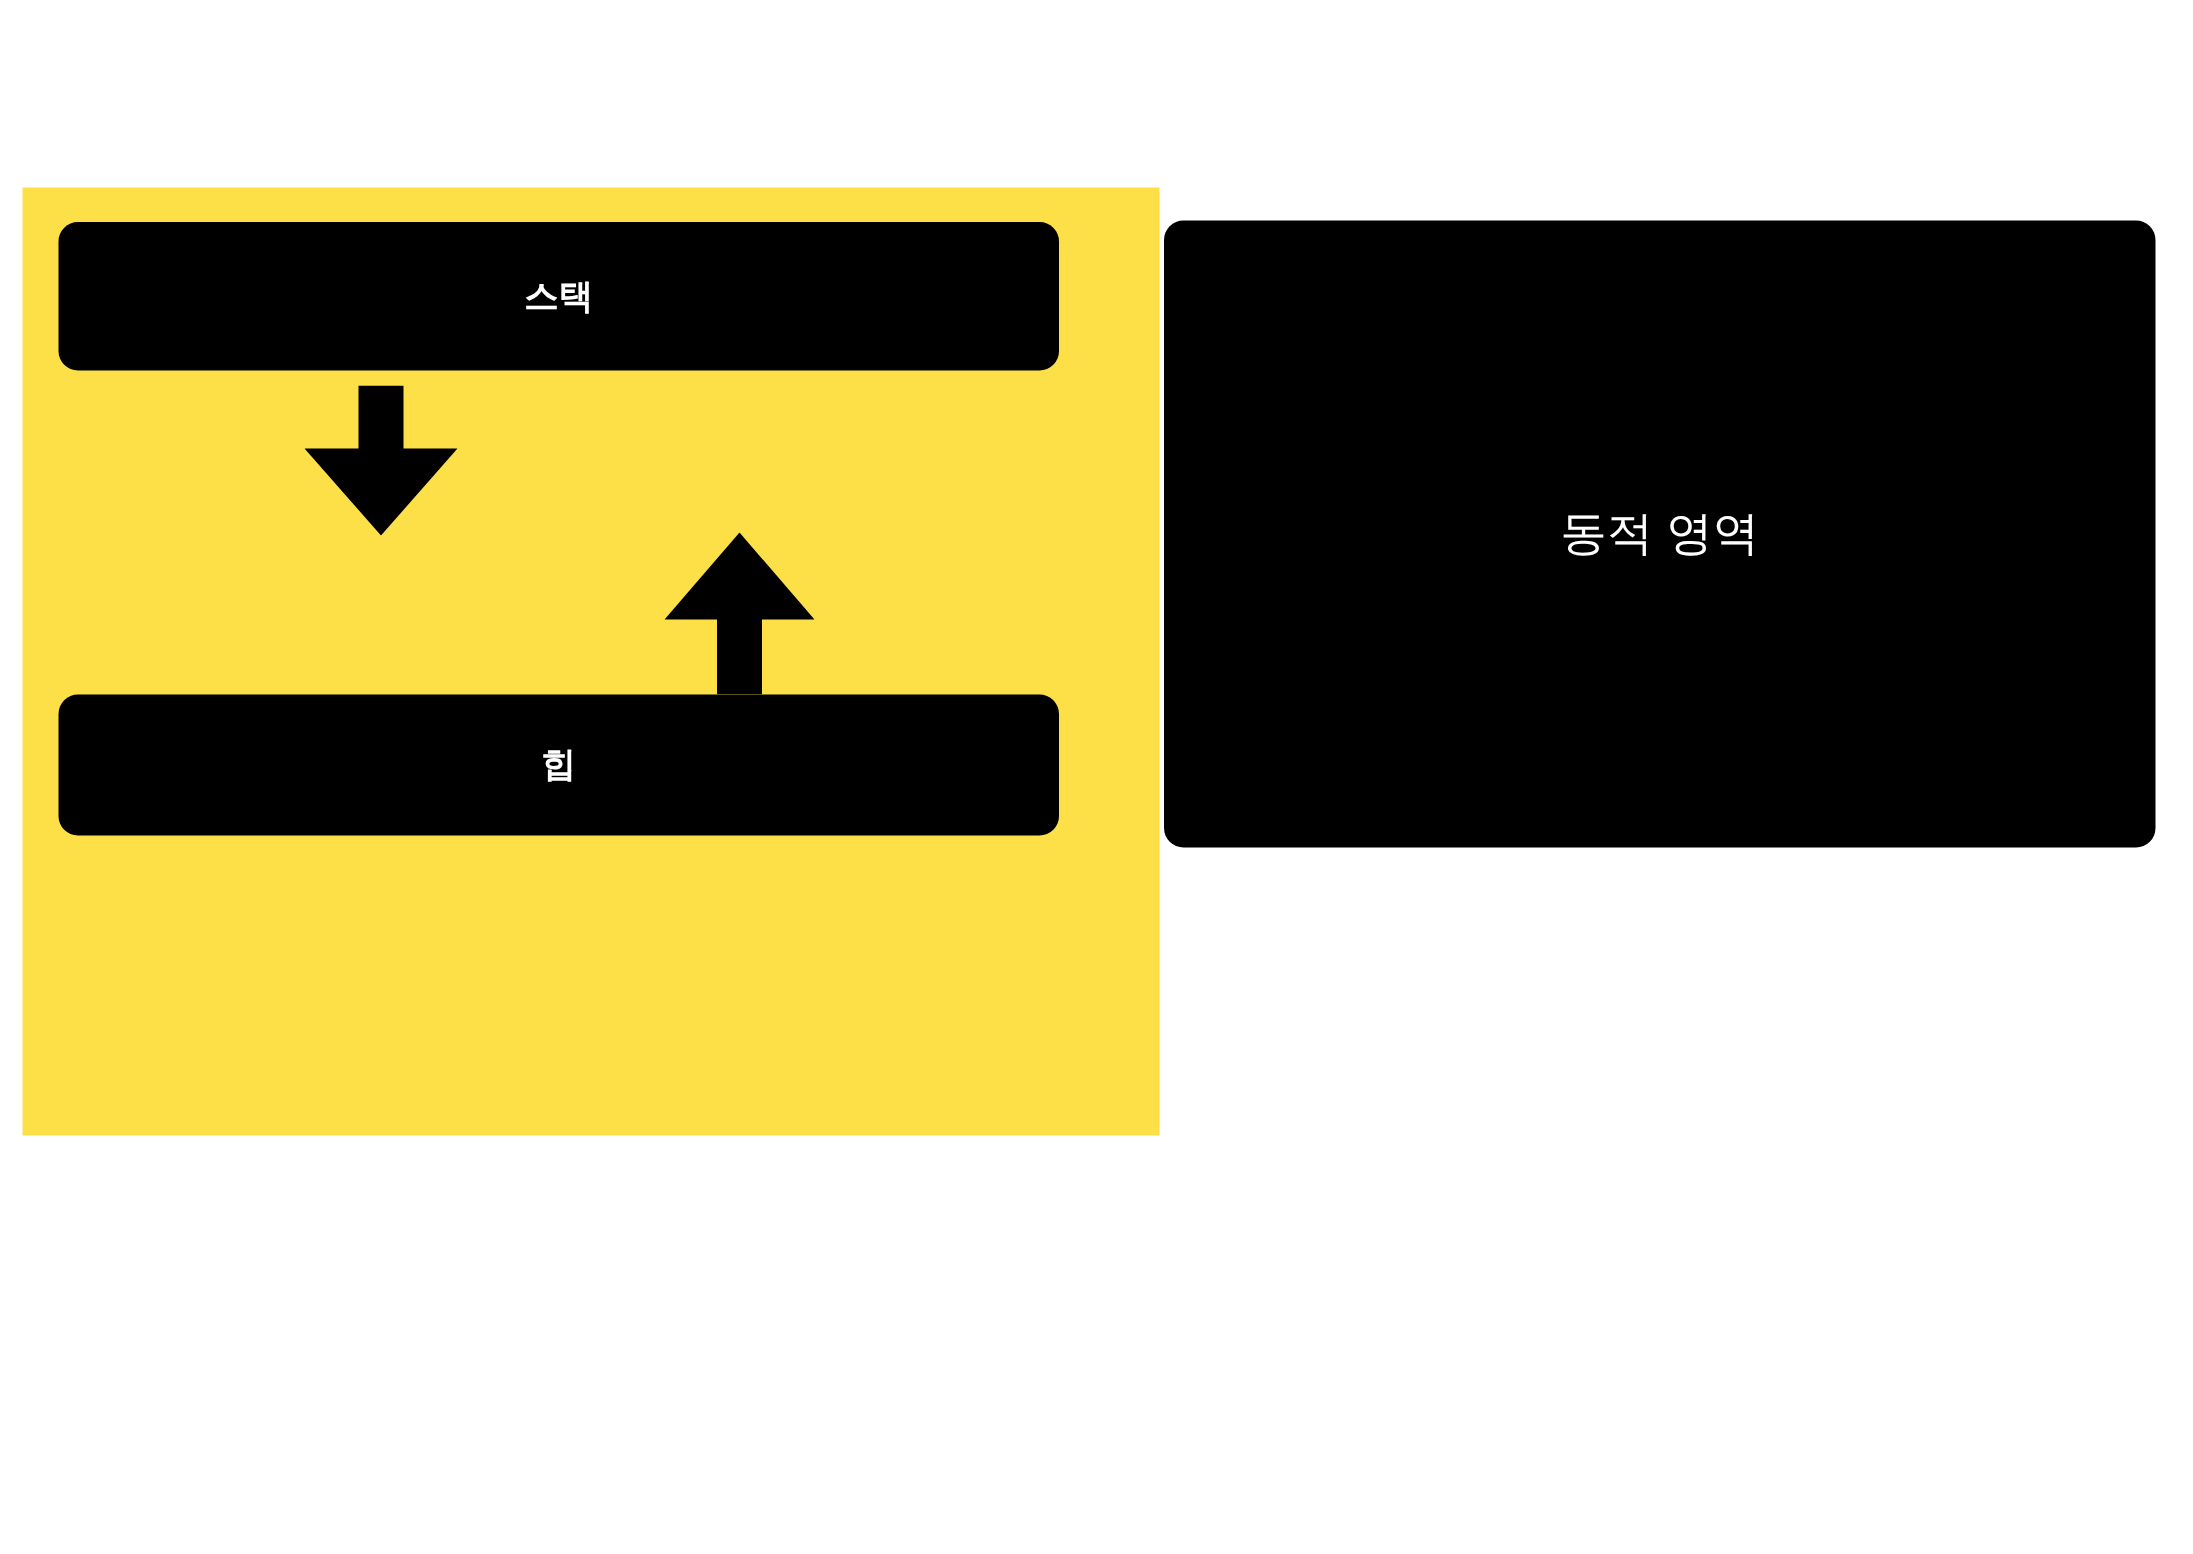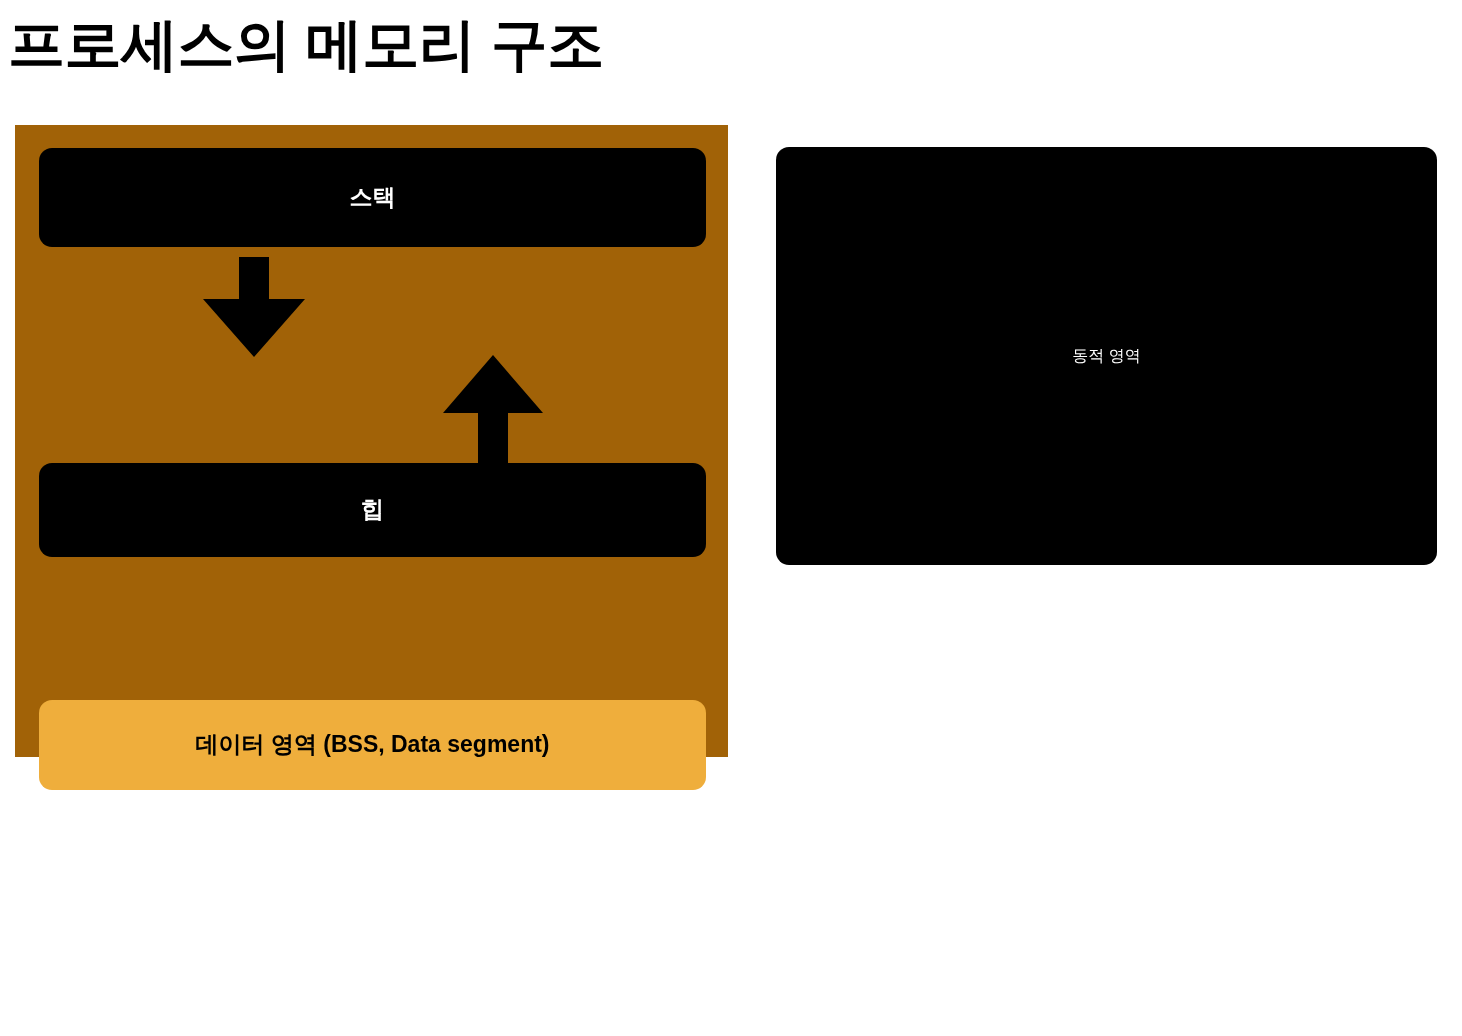--- a/index.html
+++ b/index.html
@@ -35,21 +35,22 @@
     white-space: nowrap;
   }
 
   
   .memory-panel {
     position: absolute;
     left: 15px;
     top: 125px;
     width: 713px;
     height: 632px;
-    background: #a16207;
+    background: #fde047;
+    padding-left: 45px;
   }
 
   
   .seg-box {
     position: absolute;
     border-radius: 13px;
     display: flex;
     align-items: center;
     justify-content: center;
     box-sizing: border-box;
@@ -110,30 +111,29 @@
   #box-static {
     position: absolute;
     left: 772px;
     top: 698px;
     width: 665px;
     height: 290px;
     border-radius: 13px;
   }
   #box-dynamic .seg-label,
   #box-static .seg-label {
-    font-size: 16px;
+    font-size: 31px;
     font-weight: 400;
   }
 </style>
 </head>
 <body>
 
 <div id="diagram-root">
 
-  <div class="page-title">프로세스의 메모리 구조</div>
 
   <div class="memory-panel">
 
     <div class="seg-box seg-dark" id="box-stack">
       <span class="seg-label">스택</span>
     </div>
 
     <div class="arrow" id="arrow-stack-down">
       <svg viewBox="0 0 102 100" xmlns="http://www.w3.org/2000/svg" aria-hidden="true">
         <path d="M36 0 L66 0 L66 42 L102 42 L51 100 L0 42 L36 42 Z" fill="#000000"></path>
@@ -143,23 +143,20 @@
     <div class="arrow" id="arrow-heap-up">
       <svg viewBox="0 0 100 108" xmlns="http://www.w3.org/2000/svg" aria-hidden="true">
         <path d="M50 0 L100 58 L65 58 L65 108 L35 108 L35 58 L0 58 Z" fill="#000000"></path>
       </svg>
     </div>
 
     <div class="seg-box seg-dark" id="box-heap">
       <span class="seg-label">힙</span>
     </div>
 
-    <div class="seg-box seg-orange" id="box-data">
-      <span class="seg-label">데이터 영역 (BSS, Data segment)</span>
-    </div>
 
 
   </div>
 
   <div class="seg-box seg-dark" id="box-dynamic">
     <span class="seg-label">동적 영역</span>
   </div>
 
 
 </div>

